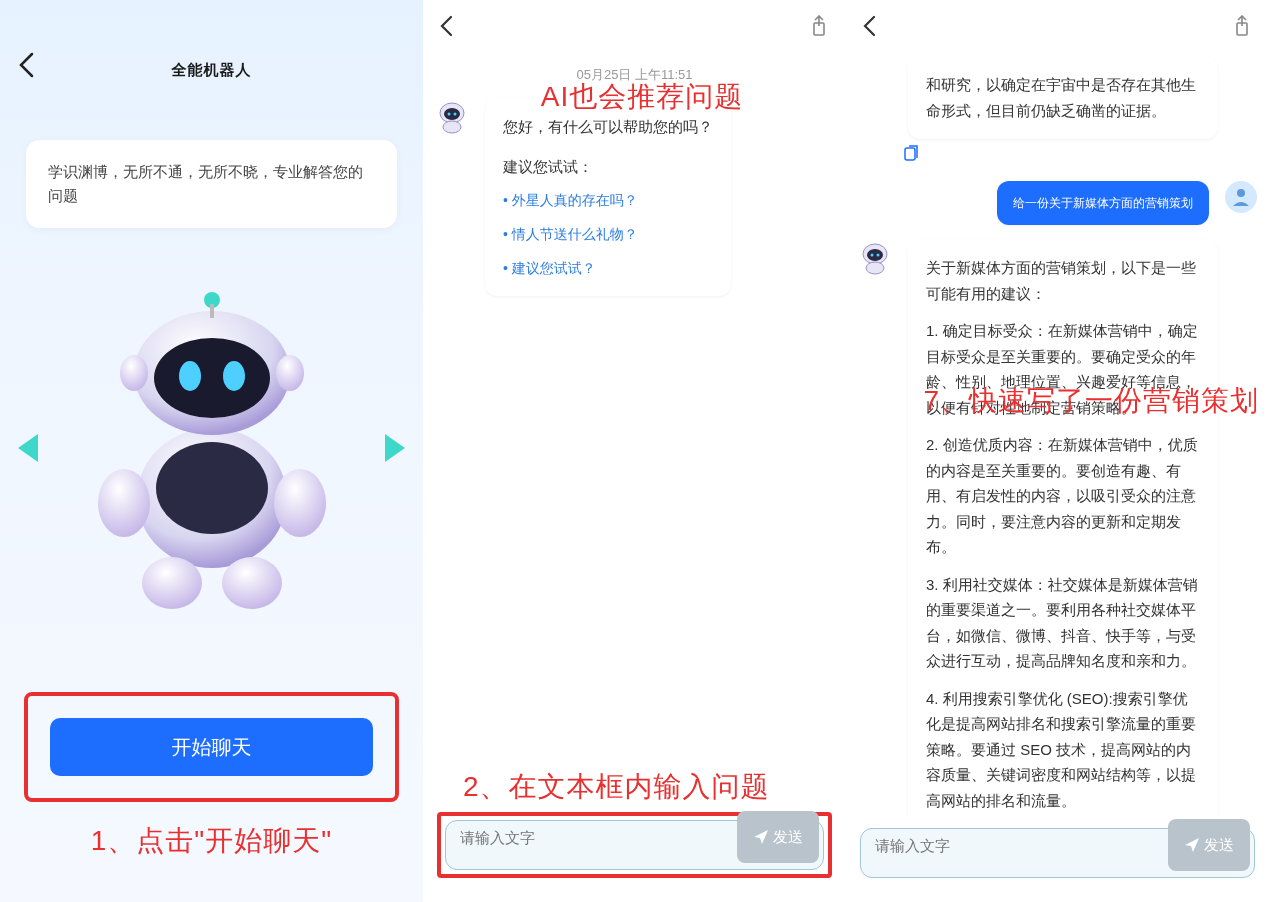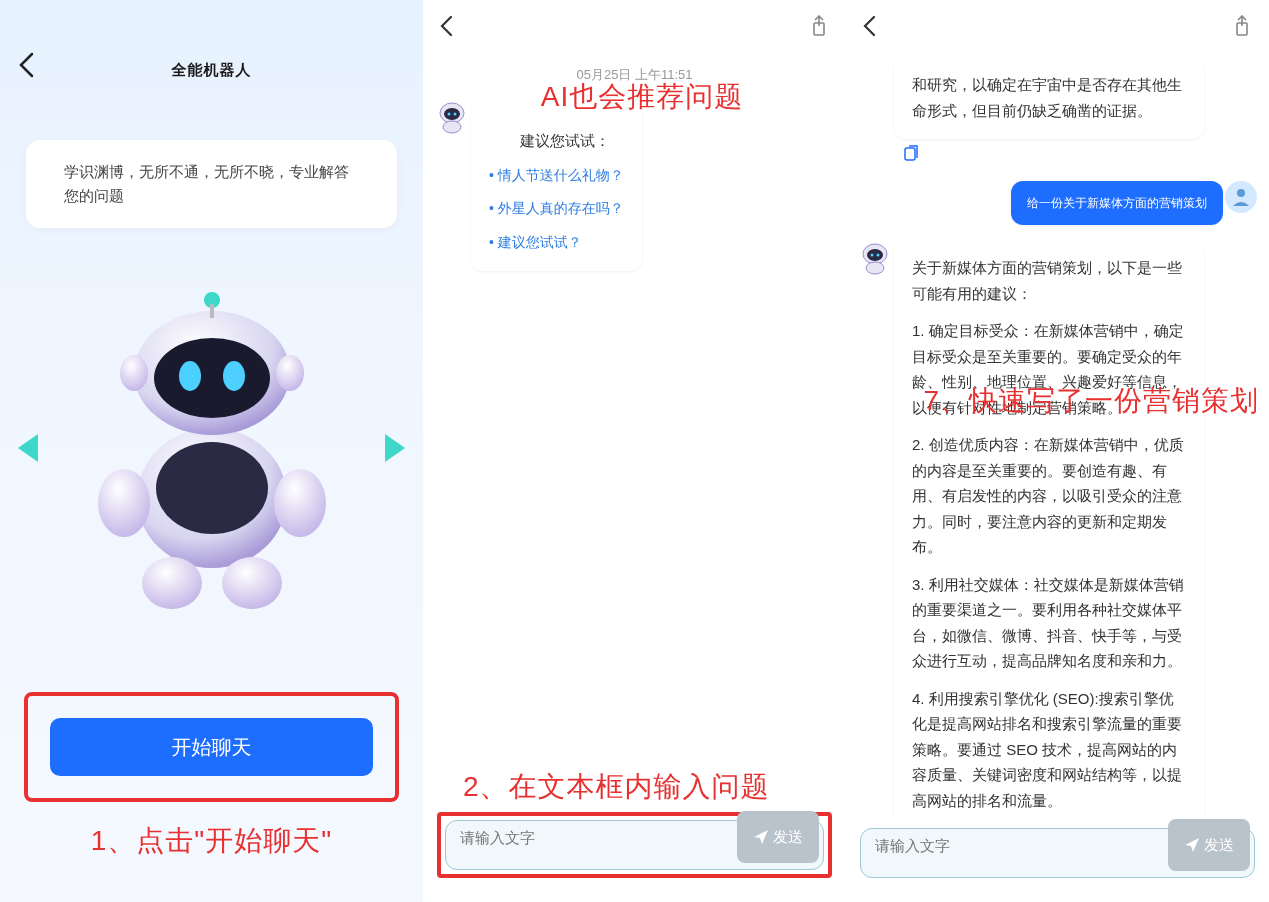--- a/index.html
+++ b/index.html
@@ -14,21 +14,21 @@
   .panel { position: relative; height: 902px; }
   .panel1 { width: 423px; background: linear-gradient(180deg, #e6f2ff 0%, #f0f6ff 40%, #f5f9ff 100%); }
   .panel2 { width: 423px; background: #fff; }
   .panel3 { width: 423px; background: #fff; }
 
   
   .p1-header { position: relative; height: 120px; display:flex; align-items:center; justify-content:center;}
   .back-arrow1 { position:absolute; left:18px; top:52px; font-size:26px; color:#222; cursor:pointer;}
   .p1-title { font-size: 15px; font-weight: 700; color:#1a1a1a; letter-spacing:1px; margin-top:20px;}
   .p1-card {
-    margin: 20px 26px 0; background:#fff; border-radius:14px; padding:20px 38px;
+    margin: 20px 26px 0; background:#fff; border-radius:14px; padding:20px 22px;
     font-size:15px; color:#444; line-height:1.6; box-shadow:0 2px 8px rgba(0,0,0,0.04);
   }
   .robot-stage { position:relative; height:420px; display:flex; align-items:center; justify-content:center; margin-top:10px;}
   .nav-left, .nav-right { position:absolute; top:50%; transform:translateY(-50%); width:0; height:0; cursor:pointer;}
   .nav-left { left:18px; border-top:14px solid transparent; border-bottom:14px solid transparent; border-right:20px solid #3dd8c9;}
   .nav-right { right:18px; border-top:14px solid transparent; border-bottom:14px solid transparent; border-left:20px solid #3dd8c9;}
   .robot-svg { width:300px; height:340px; }
   .start-wrap { position:absolute; bottom:100px; left:24px; right:24px; border:4px solid #e83030; border-radius:8px; padding:22px;}
   .start-btn {
     width:100%; height:58px; background:#1d6dff; border:none; border-radius:10px;
@@ -36,30 +36,30 @@
   }
   .anno-red { position:absolute; color:#e83030; font-size:28px; font-weight:500; letter-spacing:1px;}
   .anno1 { bottom:42px; left:0; right:0; text-align:center; }
 
   
   .p2-header, .p3-header { height:56px; display:flex; align-items:center; justify-content:space-between; padding:0 16px;}
   .back-chevron { font-size:28px; color:#333; cursor:pointer;}
   .share-icon { cursor:pointer; }
   .timestamp { text-align:center; color:#999; font-size:13px; margin-top:10px;}
   .anno2a { top:78px; left:15px; right:0; text-align:center; }
-  .chat-row { display:flex; margin:14px 12px 0; gap:2px;}
+  .chat-row { display:flex; margin:14px 12px 0; gap:16px;}
   .chat-row.right { flex-direction:row-reverse; }
   .avatar-bot { width:34px; height:34px; flex-shrink:0; margin-top:2px;}
   .avatar-user { width:32px; height:32px; border-radius:50%; background:#d4e8ff; flex-shrink:0; display:flex; align-items:center; justify-content:center; }
   .bubble {
     background:#fff; border-radius:12px; padding:16px 18px; font-size:15px; color:#333;
     line-height:1.7; max-width:310px; box-shadow:0 1px 3px rgba(0,0,0,0.06);
   }
   .bubble.user { background:#1d6dff; color:#fff; padding:12px 16px; font-size:12px;}
-  .sugg-title { margin-top:14px;margin-left:31px; }
+  .sugg-title { margin-top:14px; }
   .sugg-item { color:#2d7de0; font-size:14px; margin-top:10px; cursor:pointer;}
   .sugg-item::before { content:"• "; color:#2d7de0;}
   .input-bar-wrap { position:absolute; bottom:24px; left:14px; right:14px; }
   .input-bar {
     display:flex; align-items:center; background:#f0f8fb; border:1.5px solid #9ec7d8;
     border-radius:12px; height:50px; padding:0 4px 16px 14px;
   }
   .input-field { flex:1; border:none; background:transparent; font-size:15px; color:#888; outline:none;}
   .send-btn {
     background:#b9c3cc; border:none; border-radius:8px; height:52px; padding:0 16px;
@@ -152,23 +152,24 @@
     <div class="avatar-bot">
       <svg width="34" height="34" viewBox="0 0 34 34">
           <ellipse cx="17" cy="13" rx="12" ry="10" fill="#e8e6f5" stroke="#9a8ed0"></ellipse>
           <ellipse cx="17" cy="14" rx="8" ry="6" fill="#2a2a44"></ellipse>
           <circle cx="14" cy="14" r="1.5" fill="#4dd0ff"></circle>
           <circle cx="20" cy="14" r="1.5" fill="#4dd0ff"></circle>
           <ellipse cx="17" cy="27" rx="9" ry="6" fill="#e8e6f5" stroke="#9a8ed0"></ellipse>
         </svg>
     </div>
     <div class="bubble">
+      <div>您好，有什么可以帮助您的吗？</div>
       <div class="sugg-title">建议您试试：</div>
+      <div class="sugg-item">外星人真的存在吗？</div>
       <div class="sugg-item">情人节送什么礼物？</div>
-      <div class="sugg-item">外星人真的存在吗？</div>
       <div class="sugg-item">建议您试试？</div>
     </div>
   </div>
   <div class="anno-red anno2b">2、在文本框内输入问题</div>
   <div class="input-bar-wrap red-box">
     <div class="input-bar">
       <input class="input-field" placeholder="请输入文字" style="">
       <button class="send-btn">
         <svg width="16" height="16" viewBox="0 0 16 16">
             <path d="M1 8 L15 1 L9 15 L7 9 Z" fill="#fff"></path>

